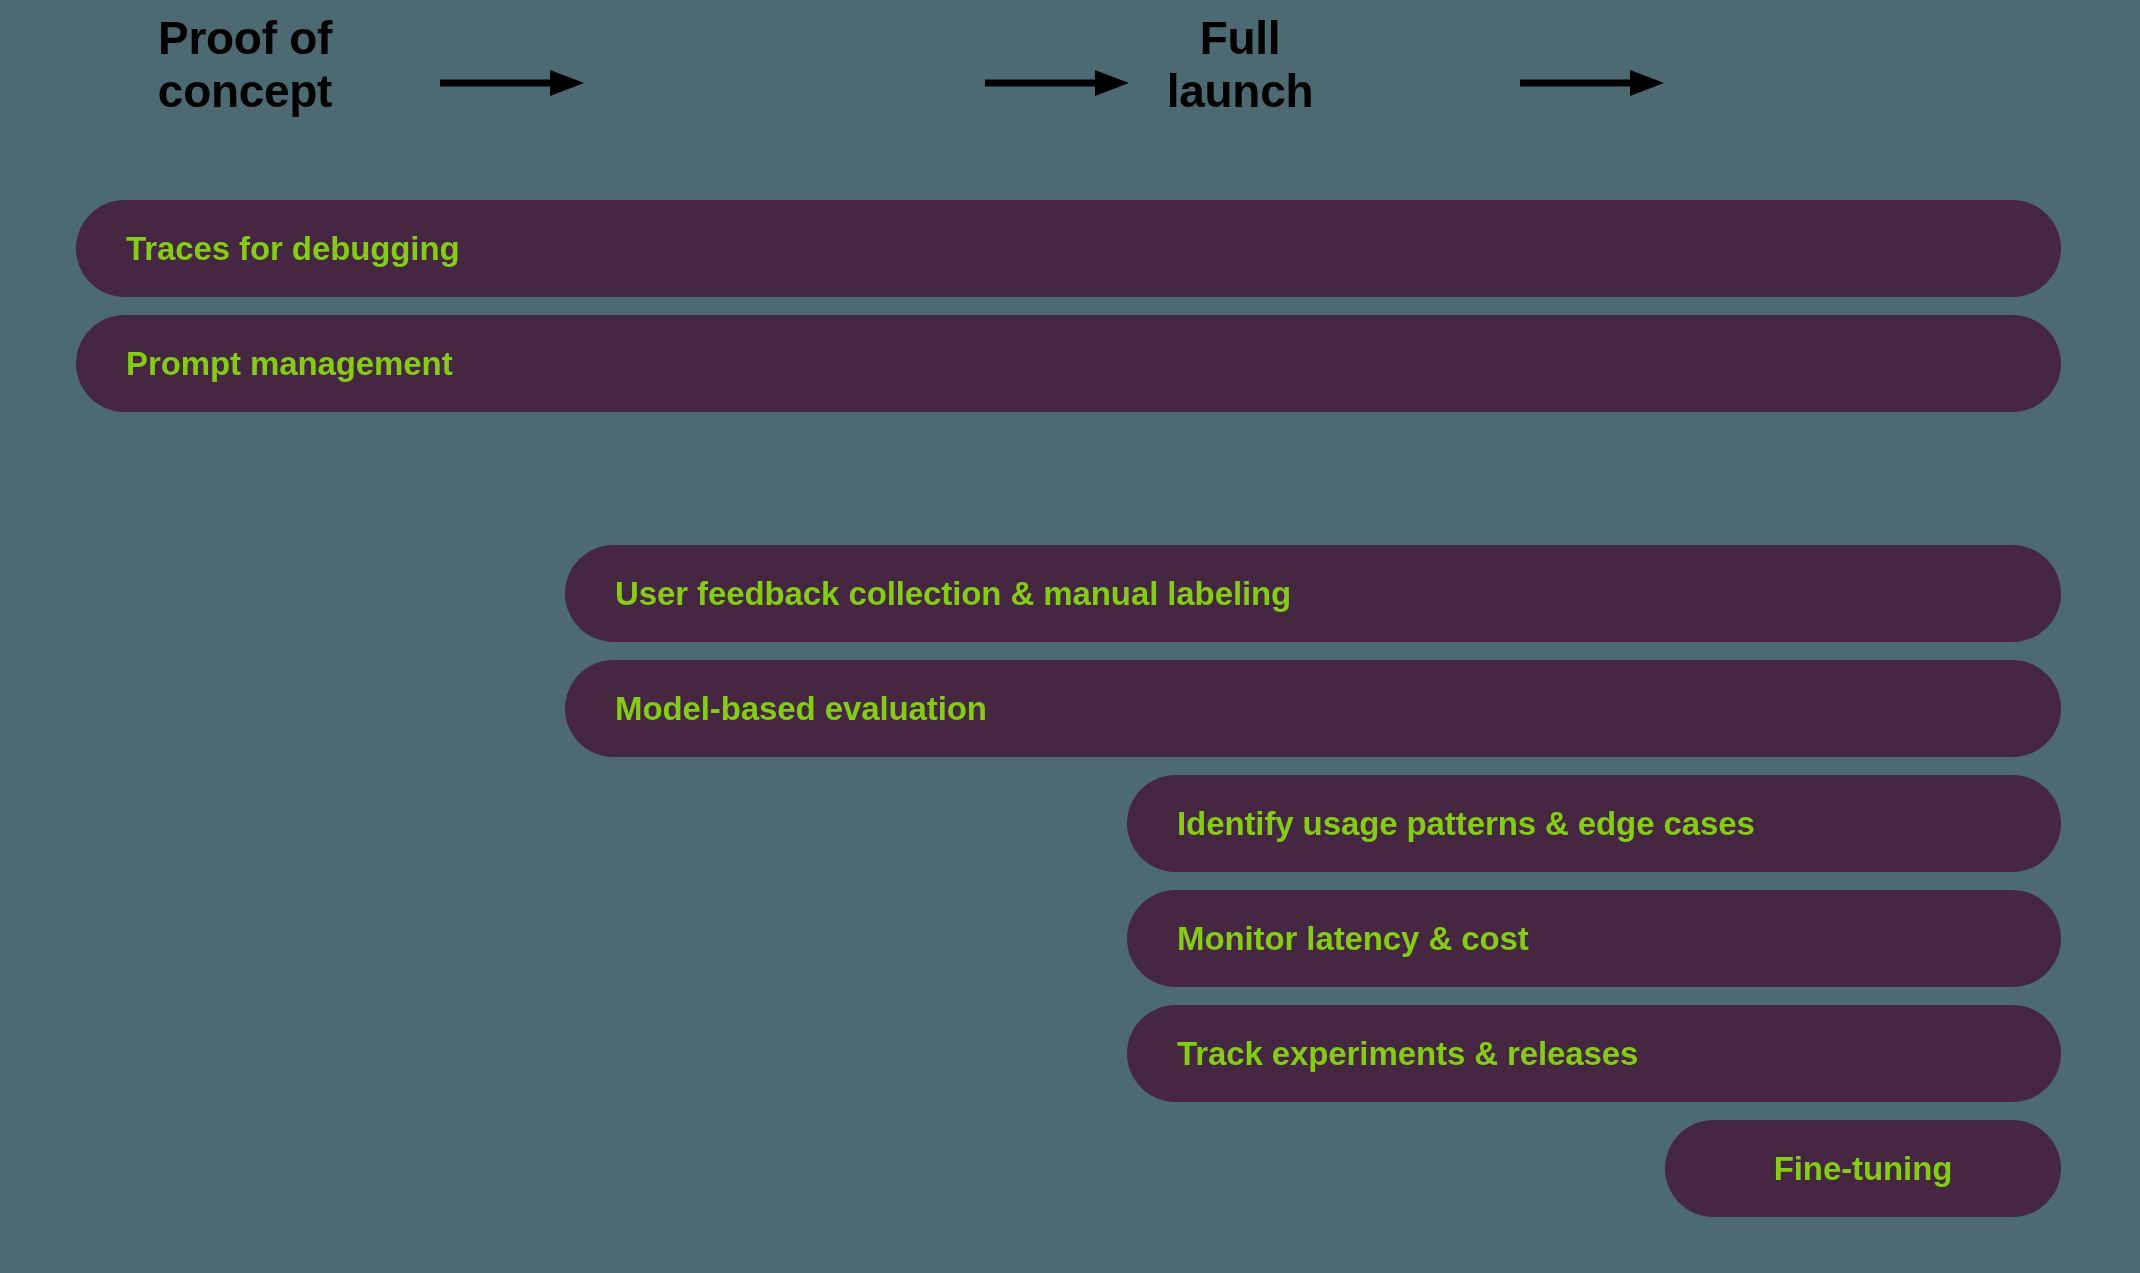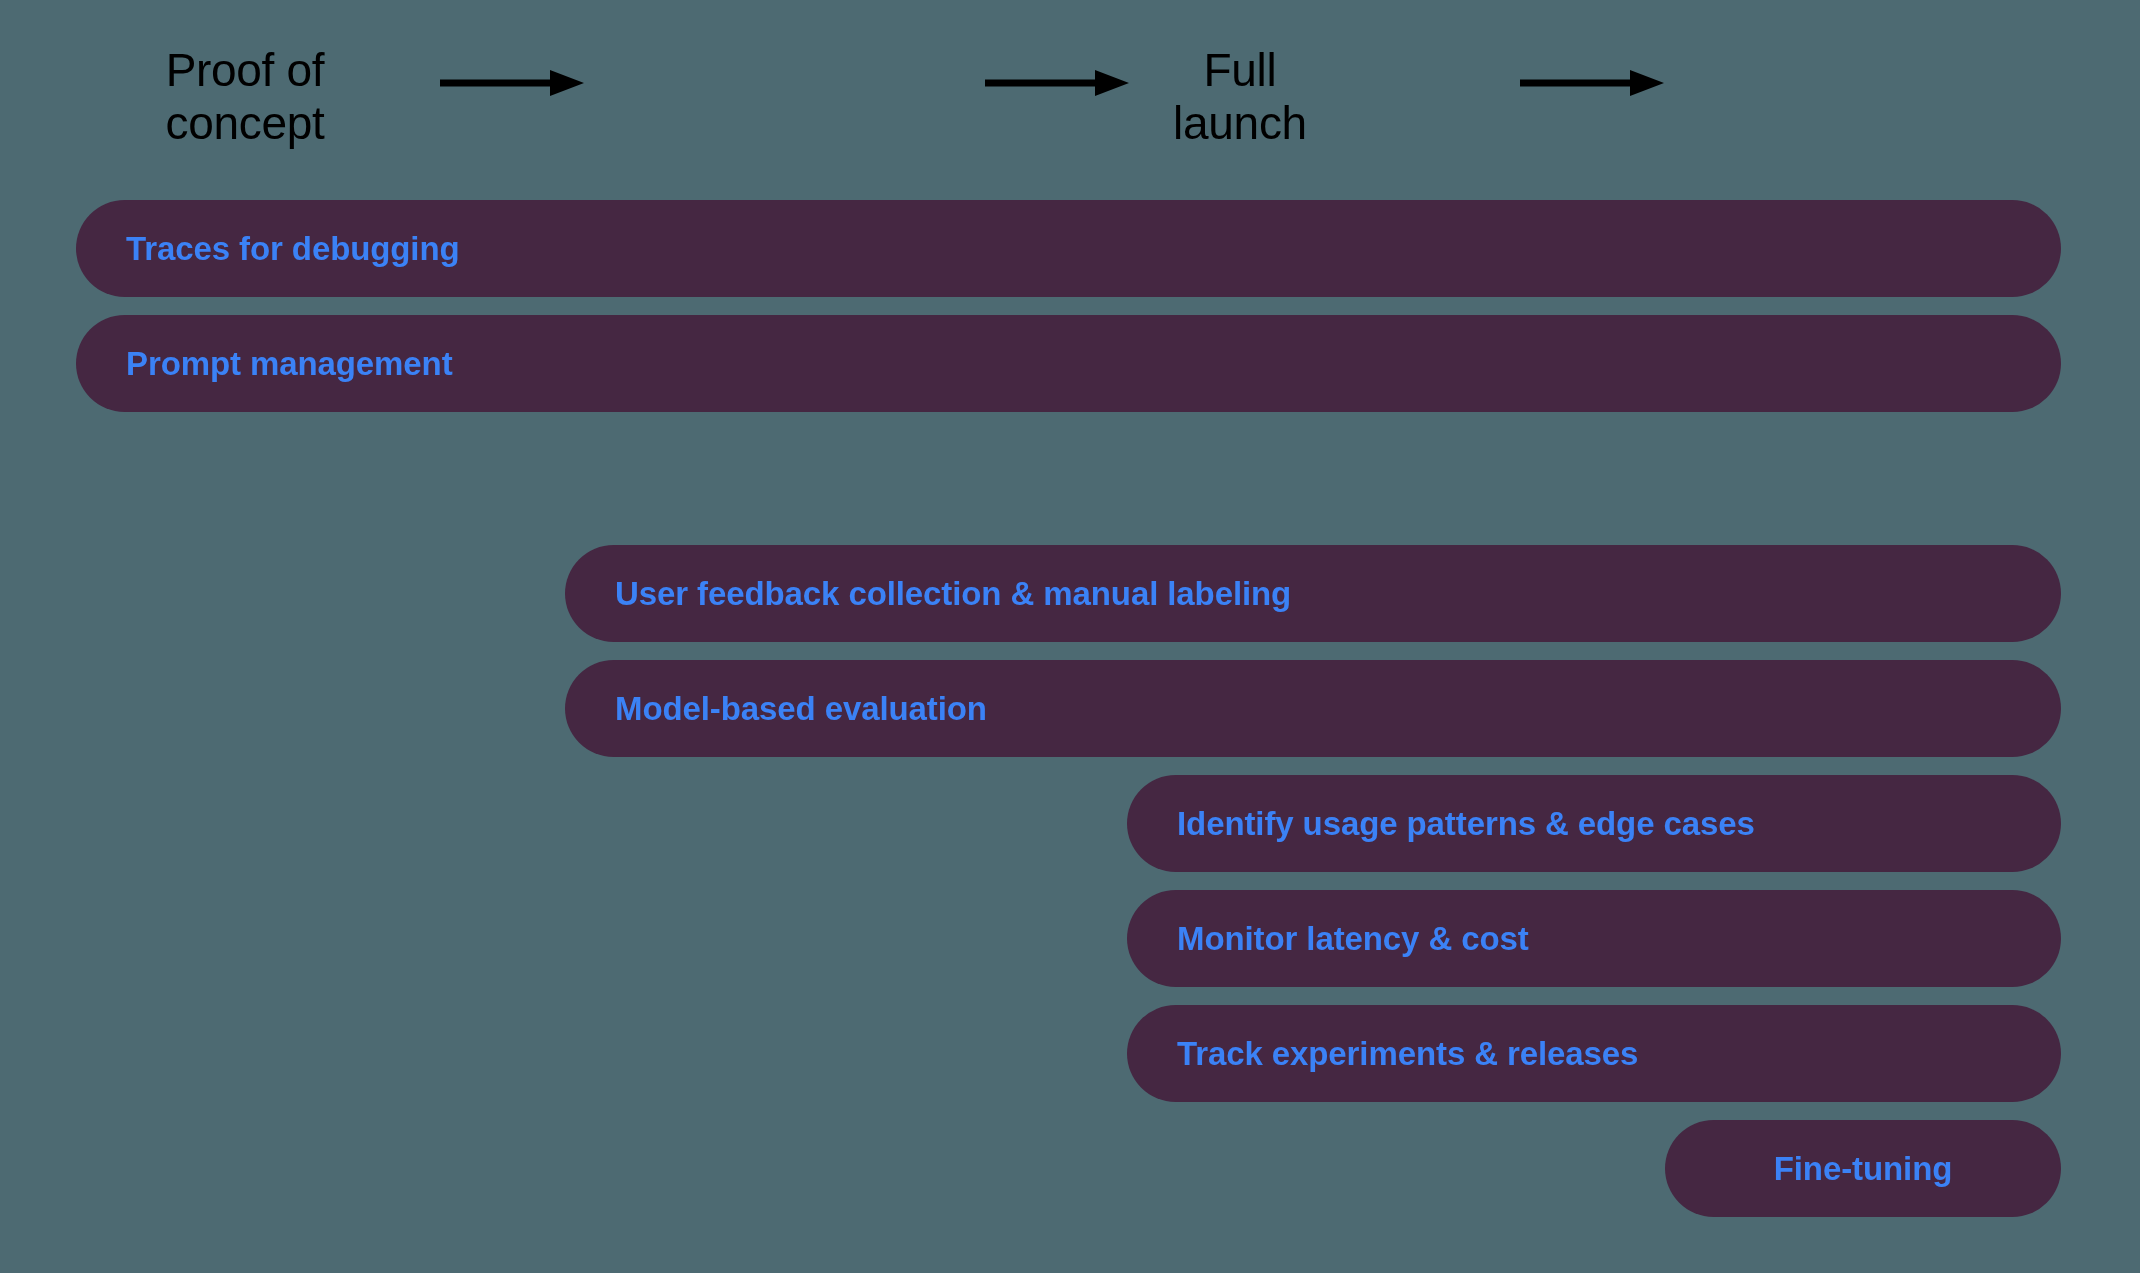--- a/index.html
+++ b/index.html
@@ -30,25 +30,24 @@
     width: 2140px;
     height: 175px;
   }
 
   .phase {
     position: absolute;
     top: 12px;
     text-align: center;
     color: #000000;
     font-size: 46px;
-    font-weight: normal;
+    font-weight: bold;
     line-height: 1.15;
     letter-spacing: -0.3px;
     white-space: pre-line;
-    margin-top: 32px;
   }
 
   .phase-0 { left: 60px;   width: 370px; }
   .phase-1 { left: 595px;  width: 370px; }
   .phase-2 { left: 1055px; width: 370px; }
   .phase-3 { left: 1500px; width: 370px; }
 
   .arrow {
     position: absolute;
     top: 70px;
@@ -73,21 +72,21 @@
     position: absolute;
     height: 97px;
     border-radius: 48.5px;
     background: #452742;
     display: flex;
     align-items: center;
     box-sizing: border-box;
   }
 
   .bar-label {
-    color: #3b82f6;
+    color: #84cc16;
     font-size: 33px;
     font-weight: bold;
     letter-spacing: -0.1px;
     white-space: nowrap;
   }
 
   .bar.align-left  { justify-content: flex-start; padding-left: 50px; }
   .bar.align-center{ justify-content: center;     padding-left: 0; }
 </style>
 </head>

